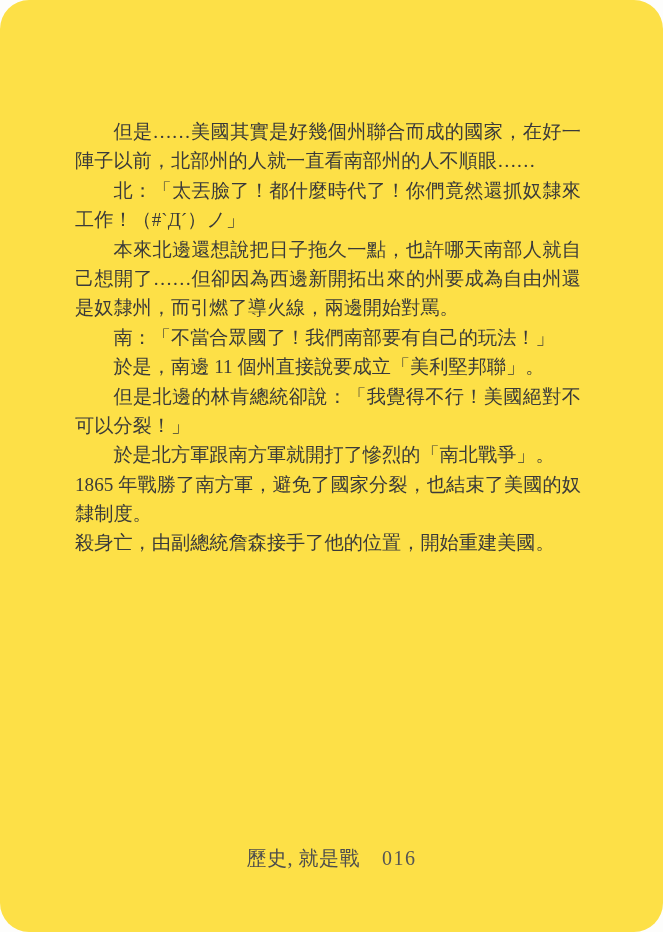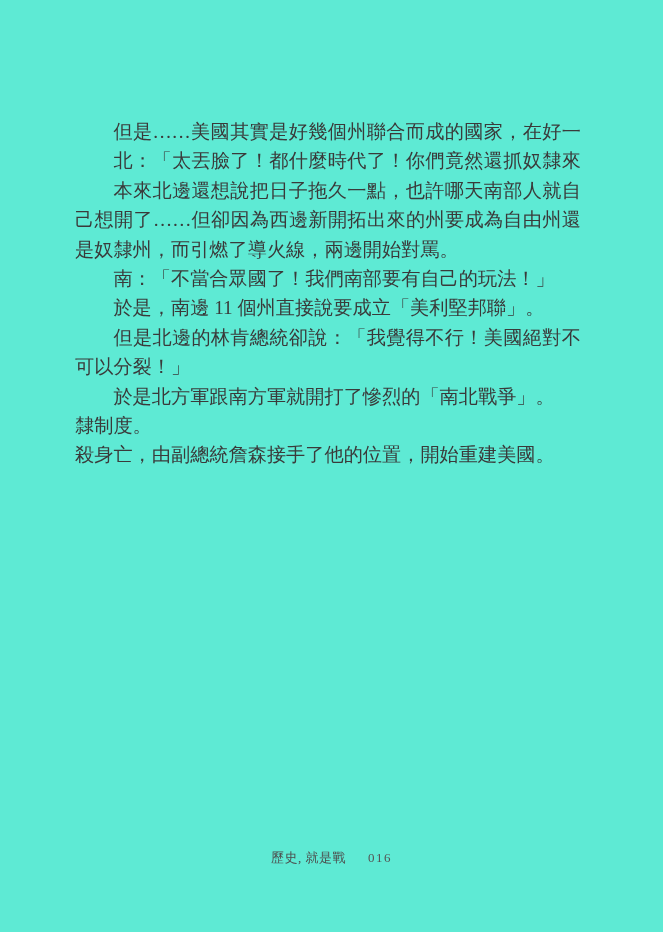--- a/index.html
+++ b/index.html
@@ -10,21 +10,22 @@
     width: 663px;
     height: 932px;
     background: #fdfdfc;
     position: relative;
     overflow: hidden;
     font-family: "Liberation Serif", "DejaVu Serif", serif;
   }
   .page {
     position: absolute;
     inset: 0;
-    background: #5eead4;
+    background: #fde047;
+    border-radius: 29px;
   }
   .body-text {
     position: absolute;
     left: 75px;
     top: 117px;
     width: 506px;
     font-size: 19.2px;
     line-height: 29.4px;
     color: #3a3a3a;
     text-align: left;
@@ -41,47 +42,50 @@
   .jf {
     text-align: justify;
     text-align-last: justify;
   }
   .footer {
     position: absolute;
     top: 849px;
     left: 0;
     width: 663px;
     text-align: center;
-    font-size: 13px;
+    font-size: 20px;
     line-height: 18px;
     color: #4d4d4d;
     letter-spacing: 0.5px;
   }
   .footer .page-num {
     margin-left: 22px;
     letter-spacing: 1.5px;
     color: #555555;
   }
 </style>
 </head>
 <body>
 
 <div class="page">
 
   <main class="body-text">
     <div class="ln ind jf">但是……美國其實是好幾個州聯合而成的國家，在好一</div>
+    <div class="ln">陣子以前，北部州的人就一直看南部州的人不順眼……</div>
     <div class="ln ind jf">北：「太丟臉了！都什麼時代了！你們竟然還抓奴隸來</div>
+    <div class="ln">工作！（#`Д´）ノ」</div>
     <div class="ln ind jf">本來北邊還想說把日子拖久一點，也許哪天南部人就自</div>
     <div class="ln jf">己想開了……但卻因為西邊新開拓出來的州要成為自由州還</div>
     <div class="ln">是奴隸州，而引燃了導火線，兩邊開始對罵。</div>
     <div class="ln ind">南：「不當合眾國了！我們南部要有自己的玩法！」</div>
     <div class="ln ind">於是，南邊 11 個州直接說要成立「美利堅邦聯」。</div>
     <div class="ln ind jf">但是北邊的林肯總統卻說：「我覺得不行！美國絕對不</div>
     <div class="ln">可以分裂！」</div>
     <div class="ln ind">於是北方軍跟南方軍就開打了慘烈的「南北戰爭」。</div>
+    <div class="ln jf">1865 年戰勝了南方軍，避免了國家分裂，也結束了美國的奴</div>
     <div class="ln">隸制度。</div>
     <div class="ln">殺身亡，由副總統詹森接手了他的位置，開始重建美國。</div>
   </main>
 
   <footer class="footer">
     <span class="book-title">歷史, 就是戰</span><span class="page-num">016</span>
   </footer>
 
 </div>
 

